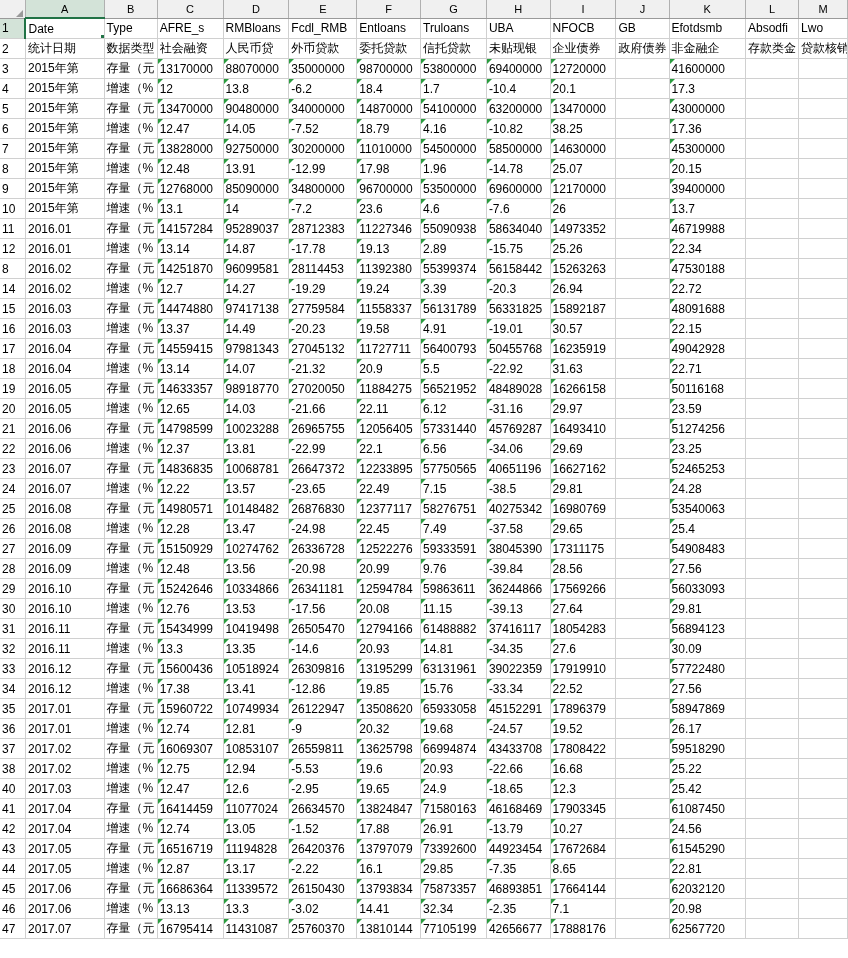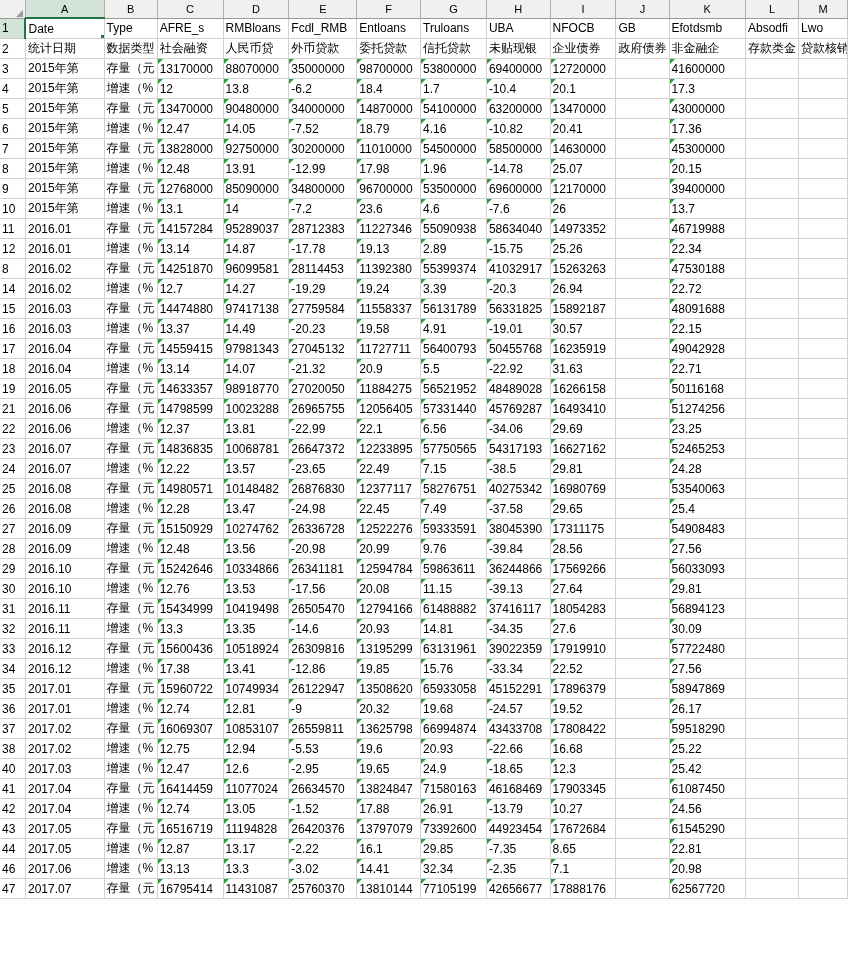--- a/index.html
+++ b/index.html
@@ -252,21 +252,21 @@
         <tr>
           <td class="rowhdr">6</td>
           <td>2015年第</td>
           <td>增速（%</td>
           <td class="errmark">12.47</td>
           <td class="errmark">14.05</td>
           <td class="errmark">-7.52</td>
           <td class="errmark">18.79</td>
           <td class="errmark">4.16</td>
           <td class="errmark">-10.82</td>
-          <td class="errmark">20.41</td>
+          <td class="errmark">38.25</td>
           <td></td>
           <td class="errmark">17.36</td>
           <td></td>
           <td></td>
         </tr>
         <tr>
           <td class="rowhdr">7</td>
           <td>2015年第</td>
           <td>存量（元</td>
           <td class="errmark">13828000</td>
@@ -363,21 +363,21 @@
         </tr>
         <tr>
           <td class="rowhdr">8</td>
           <td>2016.02</td>
           <td>存量（元</td>
           <td class="errmark">14251870</td>
           <td class="errmark">96099581</td>
           <td class="errmark">28114453</td>
           <td class="errmark">11392380</td>
           <td class="errmark">55399374</td>
-          <td class="errmark">41032917</td>
+          <td class="errmark">56158442</td>
           <td class="errmark">15263263</td>
           <td></td>
           <td class="errmark">47530188</td>
           <td></td>
           <td></td>
         </tr>
         <tr>
           <td class="rowhdr">14</td>
           <td>2016.02</td>
           <td>增速（%</td>
@@ -467,20 +467,36 @@
           <td class="errmark">11884275</td>
           <td class="errmark">56521952</td>
           <td class="errmark">48489028</td>
           <td class="errmark">16266158</td>
           <td></td>
           <td class="errmark">50116168</td>
           <td></td>
           <td></td>
         </tr>
         <tr>
+          <td class="rowhdr">20</td>
+          <td>2016.05</td>
+          <td>增速（%</td>
+          <td class="errmark">12.65</td>
+          <td class="errmark">14.03</td>
+          <td class="errmark">-21.66</td>
+          <td class="errmark">22.11</td>
+          <td class="errmark">6.12</td>
+          <td class="errmark">-31.16</td>
+          <td class="errmark">29.97</td>
+          <td></td>
+          <td class="errmark">23.59</td>
+          <td></td>
+          <td></td>
+        </tr>
+        <tr>
           <td class="rowhdr">21</td>
           <td>2016.06</td>
           <td>存量（元</td>
           <td class="errmark">14798599</td>
           <td class="errmark">10023288</td>
           <td class="errmark">26965755</td>
           <td class="errmark">12056405</td>
           <td class="errmark">57331440</td>
           <td class="errmark">45769287</td>
           <td class="errmark">16493410</td>
@@ -507,21 +523,21 @@
         </tr>
         <tr>
           <td class="rowhdr">23</td>
           <td>2016.07</td>
           <td>存量（元</td>
           <td class="errmark">14836835</td>
           <td class="errmark">10068781</td>
           <td class="errmark">26647372</td>
           <td class="errmark">12233895</td>
           <td class="errmark">57750565</td>
-          <td class="errmark">54317193</td>
+          <td class="errmark">40651196</td>
           <td class="errmark">16627162</td>
           <td></td>
           <td class="errmark">52465253</td>
           <td></td>
           <td></td>
         </tr>
         <tr>
           <td class="rowhdr">24</td>
           <td>2016.07</td>
           <td>增速（%</td>
@@ -835,20 +851,36 @@
           <td class="errmark">16.1</td>
           <td class="errmark">29.85</td>
           <td class="errmark">-7.35</td>
           <td class="errmark">8.65</td>
           <td></td>
           <td class="errmark">22.81</td>
           <td></td>
           <td></td>
         </tr>
         <tr>
+          <td class="rowhdr">45</td>
+          <td>2017.06</td>
+          <td>存量（元</td>
+          <td class="errmark">16686364</td>
+          <td class="errmark">11339572</td>
+          <td class="errmark">26150430</td>
+          <td class="errmark">13793834</td>
+          <td class="errmark">75873357</td>
+          <td class="errmark">46893851</td>
+          <td class="errmark">17664144</td>
+          <td></td>
+          <td class="errmark">62032120</td>
+          <td></td>
+          <td></td>
+        </tr>
+        <tr>
           <td class="rowhdr">46</td>
           <td>2017.06</td>
           <td>增速（%</td>
           <td class="errmark">13.13</td>
           <td class="errmark">13.3</td>
           <td class="errmark">-3.02</td>
           <td class="errmark">14.41</td>
           <td class="errmark">32.34</td>
           <td class="errmark">-2.35</td>
           <td class="errmark">7.1</td>

